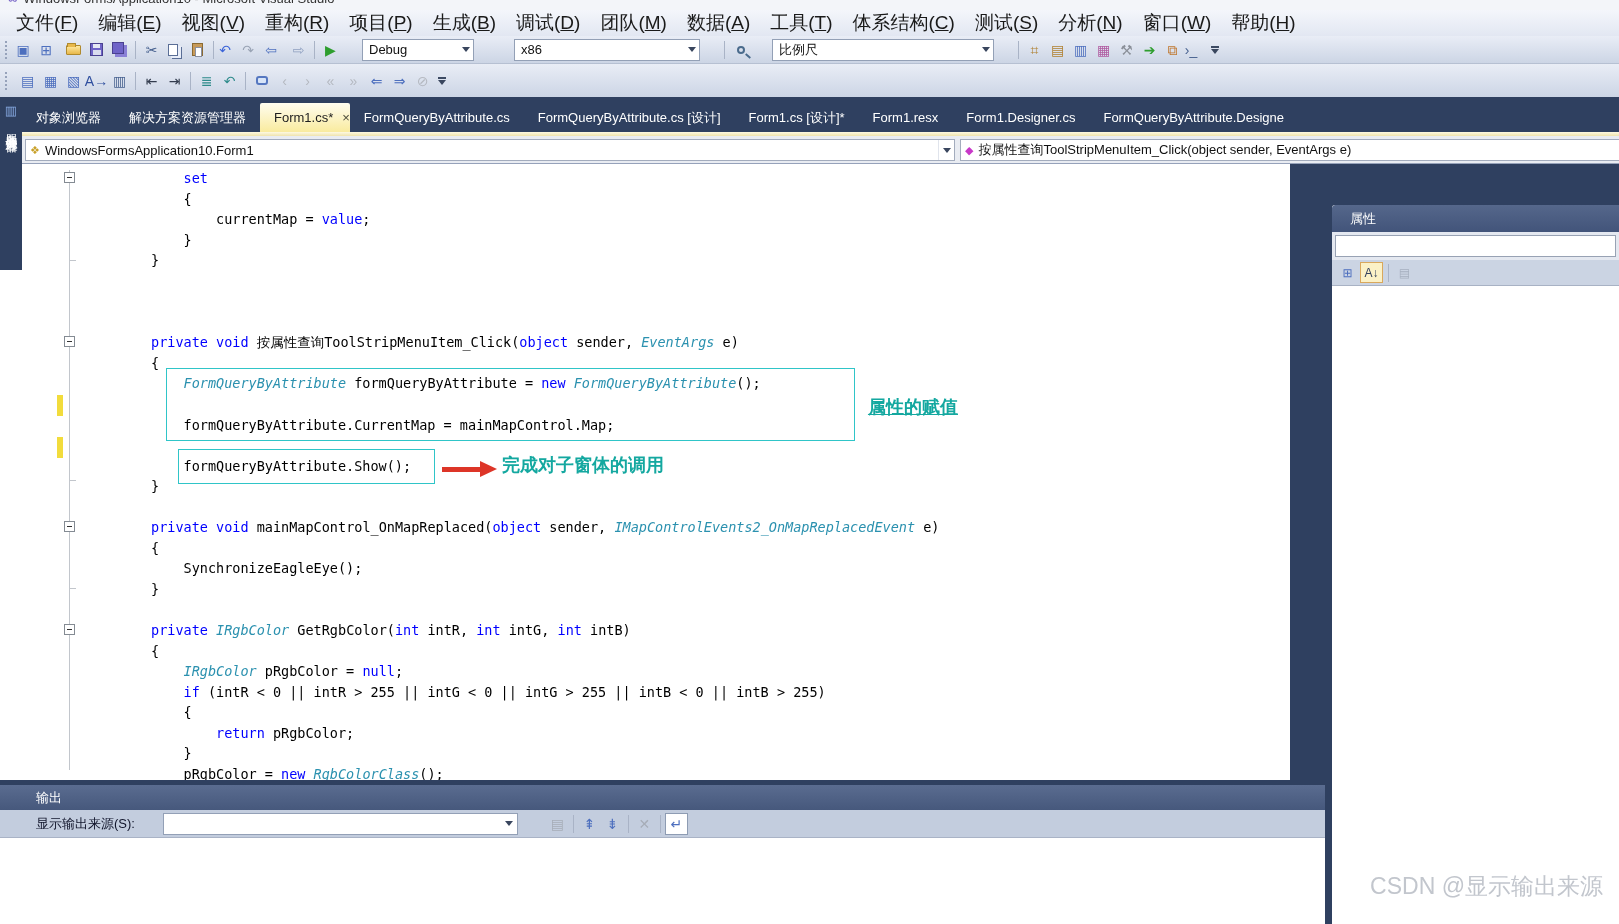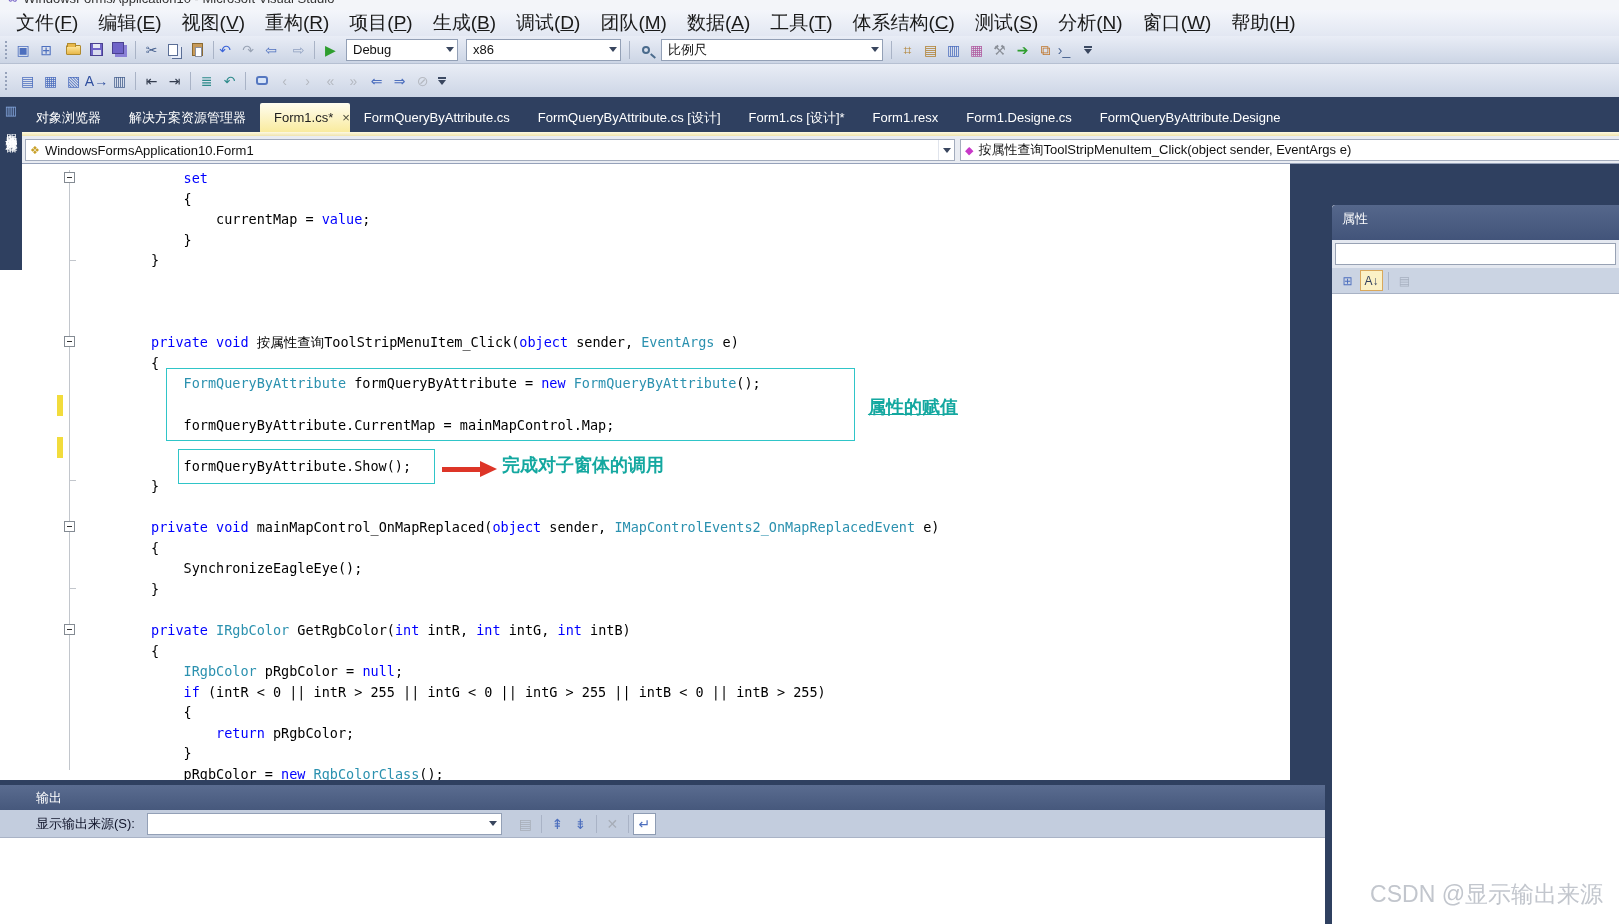--- a/index.html
+++ b/index.html
@@ -21,21 +21,21 @@
   .tbrow { position:absolute; left:0; width:100%; background:linear-gradient(#E9EDF6,#CCD5E5); display:flex; align-items:center; border-bottom:1px solid #B6C0D2; }
   .tb1 { top:36px; height:28px; }
   .tb2 { top:64px; height:33px; border-bottom:none; }
   .grip { width:7px; height:18px; border-left:2px dotted #96A2BA; margin:0 4px 0 5px; }
   .tbi { width:23px; height:22px; display:flex; align-items:center; justify-content:center; position:relative; }
   .tbi .glyph { font-size:14px; line-height:14px; }
   .tbi.dis .glyph, .tbi.dis .shape { opacity:.38; filter:grayscale(1); }
   .tbi .dd { width:0; height:0; border-left:3.5px solid transparent; border-right:3.5px solid transparent; border-top:4px solid #3A4precision; border-top-color:#3C4A63; margin-left:3px; }
   .tbi.boxed { border:1px solid #8E9CB3; background:#fff; }
   .tb-sep { width:1px; height:18px; background:#A9B3C6; margin:0 4px; }
-  .combo { display:flex; align-items:center; background:#fff; border:1px solid #93A0B6; height:22px; font-size:13px; color:#111; padding-left:6px; margin:0 4px; }
+  .combo { display:flex; align-items:center; background:#fff; border:1px solid #93A0B6; height:22px; font-size:13px; color:#111; padding-left:6px; margin:0 20px; }
   .combo .cval { flex:1; white-space:nowrap; overflow:hidden; }
   .combo .arr { width:15px; height:100%; display:flex; align-items:center; justify-content:center; }
   .tri { width:0; height:0; border-left:4px solid transparent; border-right:4px solid transparent; border-top:5px solid #39465E; }
   .overflow-btn { display:flex; flex-direction:column; align-items:center; margin-left:4px; }
   .overflow-btn .bar { width:8px; height:2px; background:#3C4A63; margin-bottom:1px; }
 
   
   .shape { display:inline-block; position:relative; }
   .shape-folder { width:15px; height:10px; background:linear-gradient(#FFE9A0,#E8B84B); border:1px solid #B08A2E; border-radius:1px; }
   .shape-folder:before { content:""; position:absolute; left:0; top:-3px; width:7px; height:3px; background:#E8B84B; border:1px solid #B08A2E; border-bottom:none; border-radius:1px 1px 0 0; }
@@ -70,21 +70,21 @@
   
   .editor { position:absolute; left:22px; top:164px; width:1268px; height:616px; background:#fff; overflow:hidden; }
   .gutter-left { position:absolute; left:0; top:164px; width:22px; height:616px; background:#fff; }
   .fold-vline { position:absolute; left:47px; top:6px; width:1px; height:600px; background:#C2C6CC; }
   .fold-box { position:absolute; left:42px; width:11px; height:11px; background:#fff; border:1px solid #848B93; }
   .fold-box:before { content:""; position:absolute; left:2px; top:4px; width:5px; height:1px; background:#333; }
   .fold-tick { position:absolute; left:47px; width:7px; height:1px; background:#C2C6CC; }
   .change-bar { position:absolute; left:35px; width:6px; height:21px; background:#F2DC3C; }
   .code { position:absolute; left:64px; top:4px; font-family:"DejaVu Sans Mono", monospace; font-size:13.5px; line-height:20.55px; white-space:pre; }
   .c-k { color:#0000FF; }
-  .c-t { color:#2B91AF; }
+  .c-t { color:#2B91AF;font-style:italic; }
   .c-p { color:#000000; }
   .hl-box { position:absolute; border:1px solid #2FC5C8; }
   .box1 { left:144px; top:204px; width:689px; height:73px; }
   .box2 { left:156px; top:285px; width:257px; height:35px; }
   .annotation { position:absolute; font-size:18px; font-weight:bold; color:#14A8A0; white-space:nowrap; }
   .ann1 { left:846px; top:231px;text-decoration:underline; }
   .ann2 { left:480px; top:289px; }
   .arrow { position:absolute; left:420px; top:297px; width:58px; height:16px; }
   .arrow .shaft { position:absolute; left:0; top:6px; width:38px; height:5px; background:#DD3528; }
   .arrow .head { position:absolute; left:38px; top:0; width:0; height:0; border-top:8px solid transparent; border-bottom:8px solid transparent; border-left:17px solid #DD3528; }
@@ -101,21 +101,21 @@
   
   .output { position:absolute; left:0; top:785px; width:1325px; height:139px; background:#fff; }
   .out-header { height:25px; background:linear-gradient(#5A6C90,#46587C); color:#fff; font-size:13px; line-height:25px; padding-left:36px; }
   .out-toolbar { height:28px; background:#C3CDDE; display:flex; align-items:center; border-bottom:1px solid #A9B3C6; }
   .out-label { margin-left:36px; font-size:13px; color:#10142A; margin-right:8px; }
   .out-combo { width:355px; }
   .out-content { height:86px; background:#fff; }
 
   
   .props { position:absolute; left:1332px; top:205px; width:287px; height:719px; background:#fff; border-radius:3px 0 0 0; overflow:hidden; }
-  .props-title { height:35px; background:linear-gradient(#55678B,#42547A); color:#fff; font-size:13px; line-height:27px; padding-left:10px; border-radius:3px 0 0 0; }
+  .props-title { height:27px; background:linear-gradient(#55678B,#42547A); color:#fff; font-size:13px; line-height:27px; padding-left:18px; border-radius:3px 0 0 0; }
   .props-combo-row { height:28px; background:#E4E8F0; padding:3px; }
   .props-combo { height:22px; background:#fff; border:1px solid #98A2B4; }
   .props-toolbar { height:26px; background:#CBD4E3; border-bottom:1px solid #A8B2C4; display:flex; align-items:center; padding-left:4px; }
   .pti { width:23px; height:21px; display:flex; align-items:center; justify-content:center; font-size:12px; margin-right:1px; }
   .pti.sel { background:#FBF1C6; border:1px solid #D9A85C; }
   .pti.dis { opacity:.4; }
   .props-content { position:relative; height:638px; background:#fff; }
   .watermark { position:absolute; right:16px; bottom:22px; font-size:23px; color:#C2C6CD; white-space:nowrap; }
 </style>
 </head>
@@ -198,21 +198,21 @@
         <span class="tbi">
           <span class="glyph" style="color: rgb(46, 158, 46);">▶</span>
         </span>
       </span>
     <span class="combo" style="width:112px">
       <span class="cval">Debug</span>
       <span class="arr">
           <span class="tri"></span>
         </span>
     </span>
-    <span class="combo" style="width:155px">
+    <span class="combo" style="width:186px">
       <span class="cval">x86</span>
       <span class="arr">
           <span class="tri"></span>
         </span>
     </span>
     <span id="tb1-b" style="display:flex;align-items:center;">
         <span class="tb-sep"></span>
         <span class="tbi">
           <span class="shape shape-magnifier"></span>
         </span>
@@ -340,21 +340,21 @@
         <div class="tab">
           <span>FormQueryByAttribute.cs [设计]</span>
         </div>
         <div class="tab">
           <span>Form1.cs [设计]*</span>
         </div>
         <div class="tab">
           <span>Form1.resx</span>
         </div>
         <div class="tab">
-          <span>Form1.Designe.cs</span>
+          <span>Form1.Designer.cs</span>
         </div>
         <div class="tab">
           <span>FormQueryByAttribute.Designe</span>
         </div>
       </div>
     <div class="tab-stripe"></div>
   </div>
 
   <div class="navbar">
     <div class="nav-combo type-combo">

